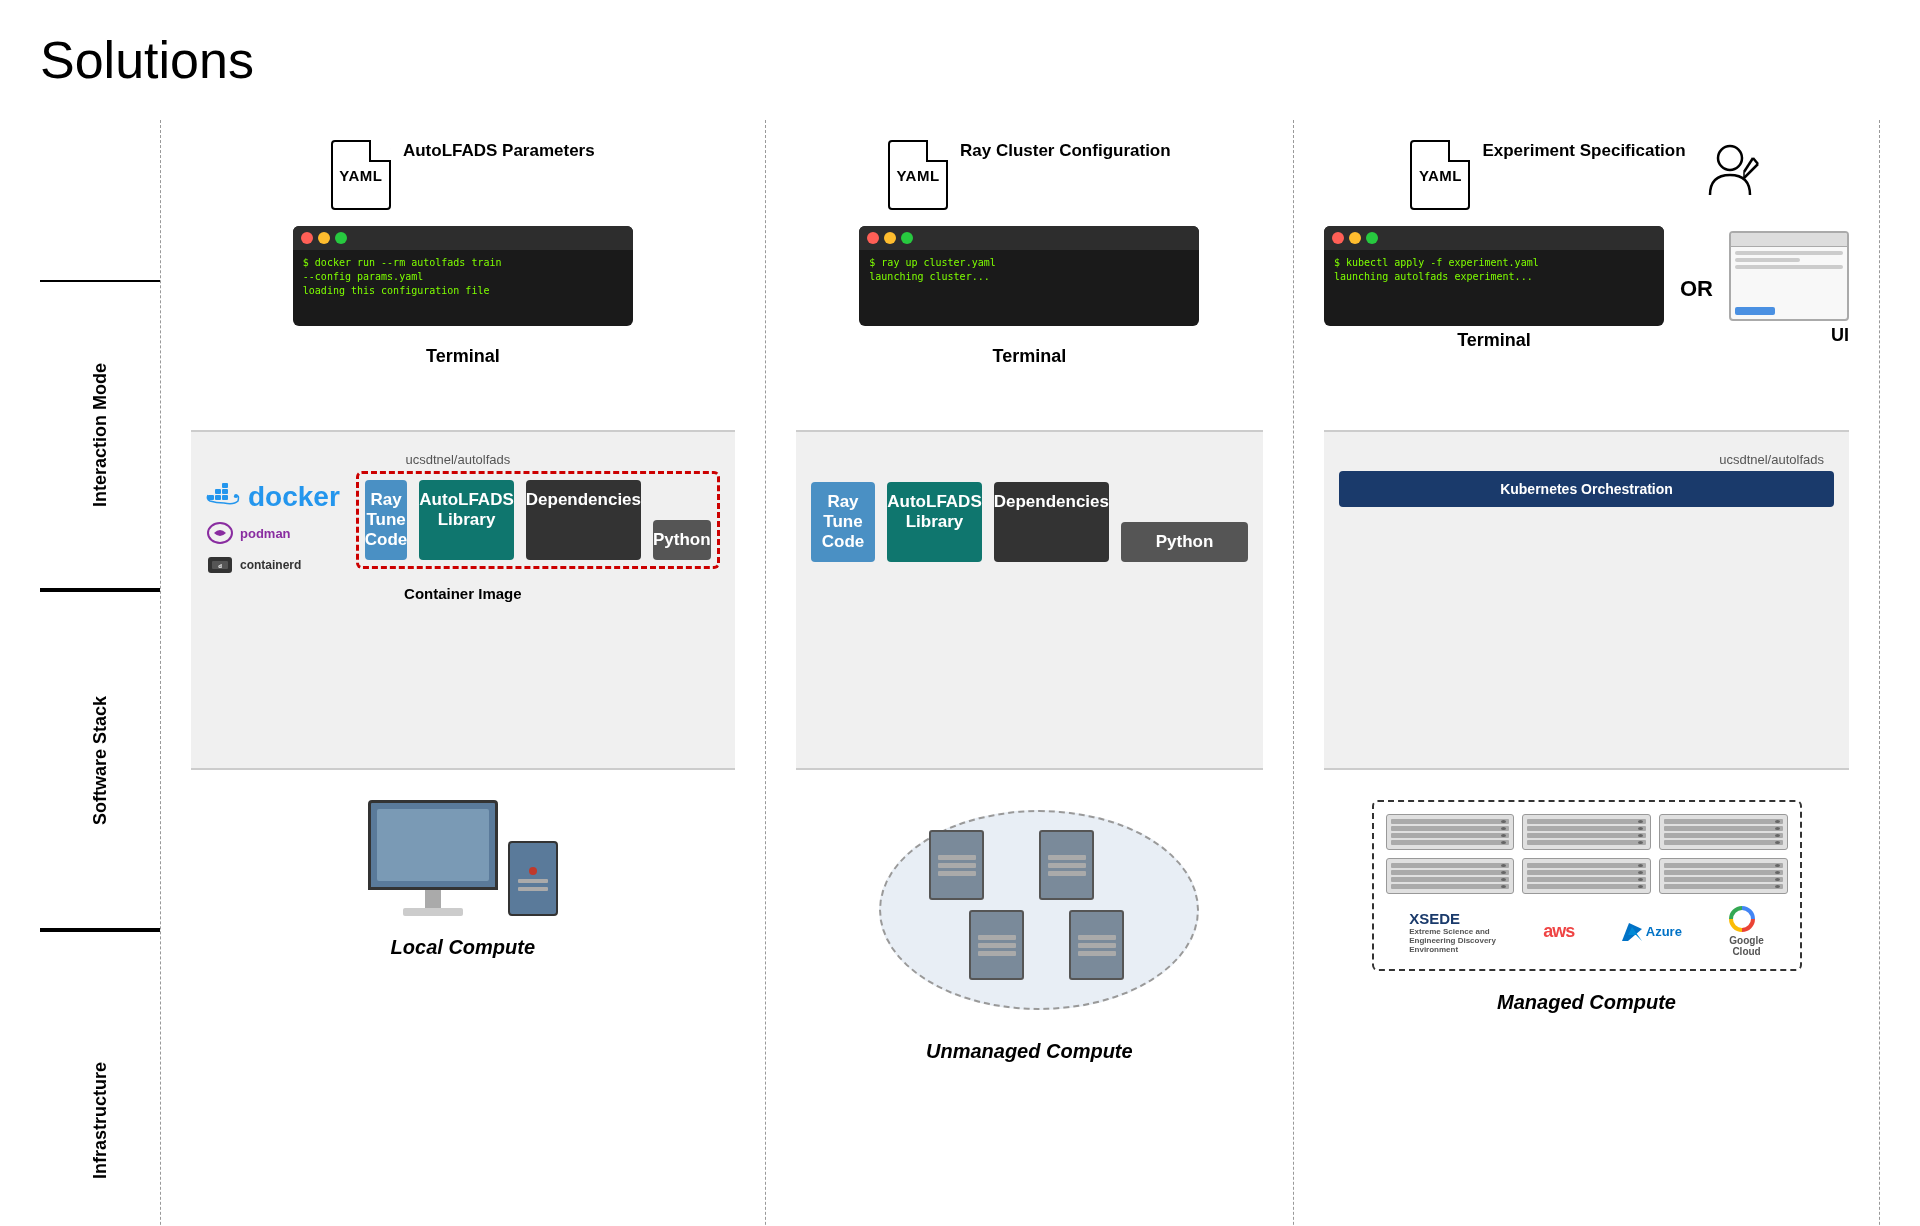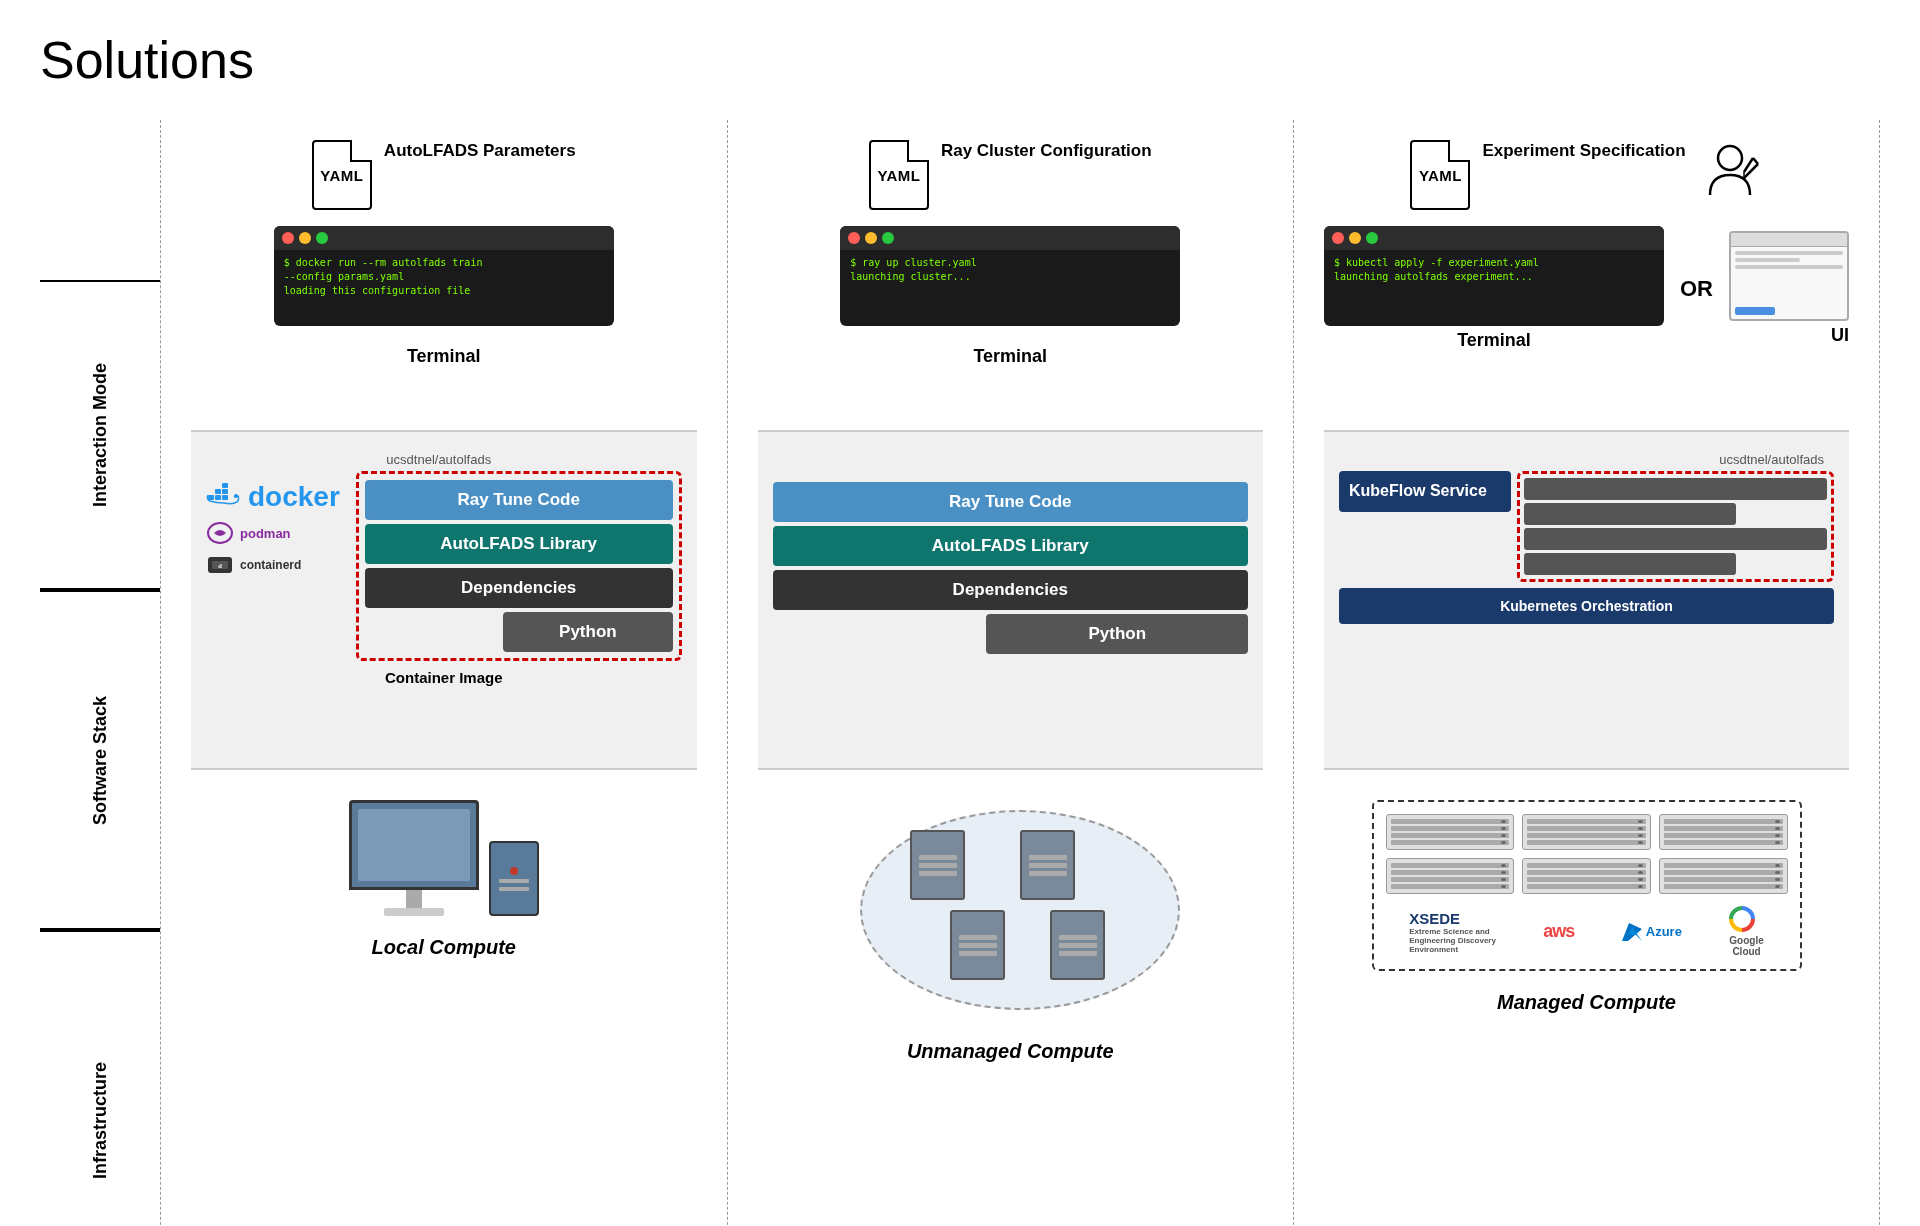--- a/index.html
+++ b/index.html
@@ -234,22 +234,22 @@
       margin-bottom: 2px;
     }
     .dashed-container {
       border: 3px dashed #c00;
       border-radius: 6px;
       padding: 6px;
       width: 100%;
     }
     .stack-blocks {
       display: flex;
-      flex-direction: column;
-      gap: 4px;
+      flex-direction: row;
+      gap: 12px;
       width: 100%;
     }
     .stack-block {
       border-radius: 4px;
       text-align: center;
       font-size: 17px;
       font-weight: bold;
       color: #fff;
       padding: 10px 0;
     }
@@ -737,31 +737,20 @@
                 </div>
               </div>
               <div class="ui-caption">UI</div>
             </div>
           </div>
         </div>
 
         <div class="software-content" style="border-top:2px solid #ccc; border-bottom:2px solid #ccc; background:#f0f0f0;">
           <div class="container-label" style="align-self:flex-end; margin-bottom:4px;">ucsdtnel/autolfads</div>
           <div class="kubeflow-container">
-            <div class="kubeflow-top">
-              <div class="kubeflow-service">KubeFlow Service</div>
-              <div class="kubeflow-dashed">
-                <div class="kubeflow-inner-blocks">
-                  <div class="kubeflow-inner-block wide"></div>
-                  <div class="kubeflow-inner-block medium"></div>
-                  <div class="kubeflow-inner-block wide"></div>
-                  <div class="kubeflow-inner-block medium"></div>
-                </div>
-              </div>
-            </div>
             <div class="kubernetes-bar">Kubernetes Orchestration</div>
           </div>
         </div>
 
         <div class="infra-content">
           <div class="managed-cluster">
             <div class="server-grid">
 
               <div class="rack-unit">
                 <div class="rack-slot"></div>

